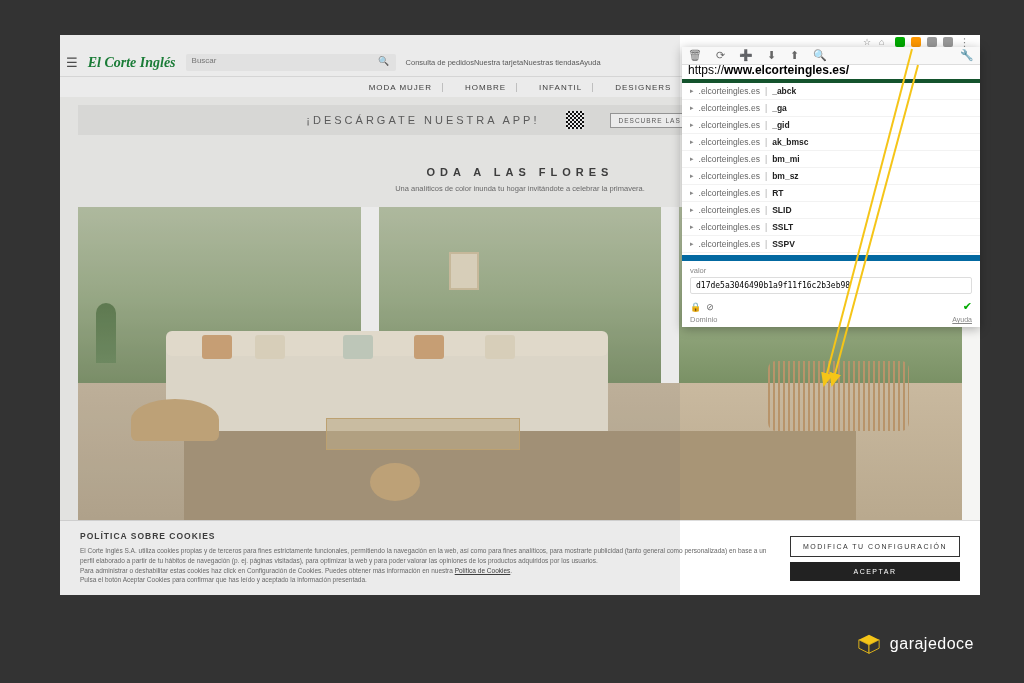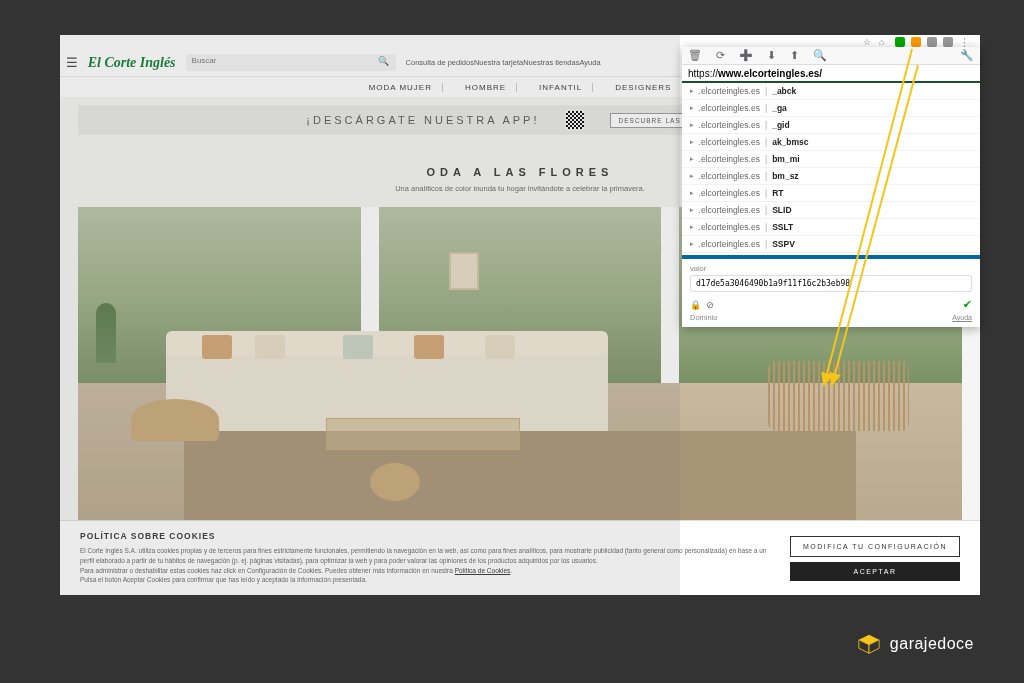--- a/index.html
+++ b/index.html
@@ -81,29 +81,29 @@
   .cookie-btn.accept { background: #222; color: #fff; }
   
   
   .overlay-dim { position: absolute; left: 60px; top: 35px; width: 620px; height: 560px; background: rgba(120,120,120,0.15); pointer-events: none; }
   
   
   .ext-popup { position: absolute; right: 44px; top: 47px; width: 298px; height: 280px; background: #fff; z-index: 20; box-shadow: 0 2px 10px rgba(0,0,0,0.3); font-size: 9px; }
   .ext-toolbar { height: 18px; background: #f8f8f8; border-bottom: 1px solid #ddd; display: flex; align-items: center; padding: 0 6px; gap: 14px; }
   .ext-tool { color: #666; font-size: 11px; cursor: pointer; }
   .ext-tool.wrench { color: #e6b800; margin-left: auto; }
-  .ext-url { height: 18px; padding: 2px 6px; font-size: 10px; border-bottom: 2px solid #14532d; display: flex; align-items: center; }
+  .ext-url { height: 18px; padding: 2px 6px; font-size: 12px; border-bottom: 4px solid #14532d; display: flex; align-items: flex-end; }
   .ext-url b { font-weight: bold; }
   .cookie-list { height: 172px; overflow-y: auto; }
   .cookie-row { padding: 3px 8px; font-size: 8.5px; color: #333; border-bottom: 1px solid #f2f2f2; display: flex; align-items: center; gap: 5px; cursor: pointer; }
   .cookie-row .tri { color: #888; font-size: 7px; }
   .cookie-row .domain { color: #666; }
   .cookie-row .sep { color: #aaa; }
   .cookie-row .name { font-weight: bold; color: #222; }
-  .cookie-detail { padding: 5px 8px; border-top: 4px solid #0369a1; }
+  .cookie-detail { padding: 5px 8px; border-top: 6px solid #0369a1; }
   .cookie-detail-label { font-size: 7.5px; color: #888; }
   .cookie-detail-value { font-size: 8px; font-family: monospace; background: #fff; border: 1px solid #ddd; padding: 3px 5px; margin-top: 2px; word-break: break-all; border-radius: 2px; }
   .cookie-detail-row2 { display: flex; justify-content: space-between; align-items: center; margin-top: 6px; }
   .lock-ic { display: flex; gap: 5px; color: #666; font-size: 9px; }
   .check-ic { color: #0a0; font-size: 11px; }
   .help-link { font-size: 7px; color: #888; text-decoration: underline; }
   
   
   .arrows { position: absolute; left: 60px; top: 35px; width: 920px; height: 600px; z-index: 30; pointer-events: none; }
   

